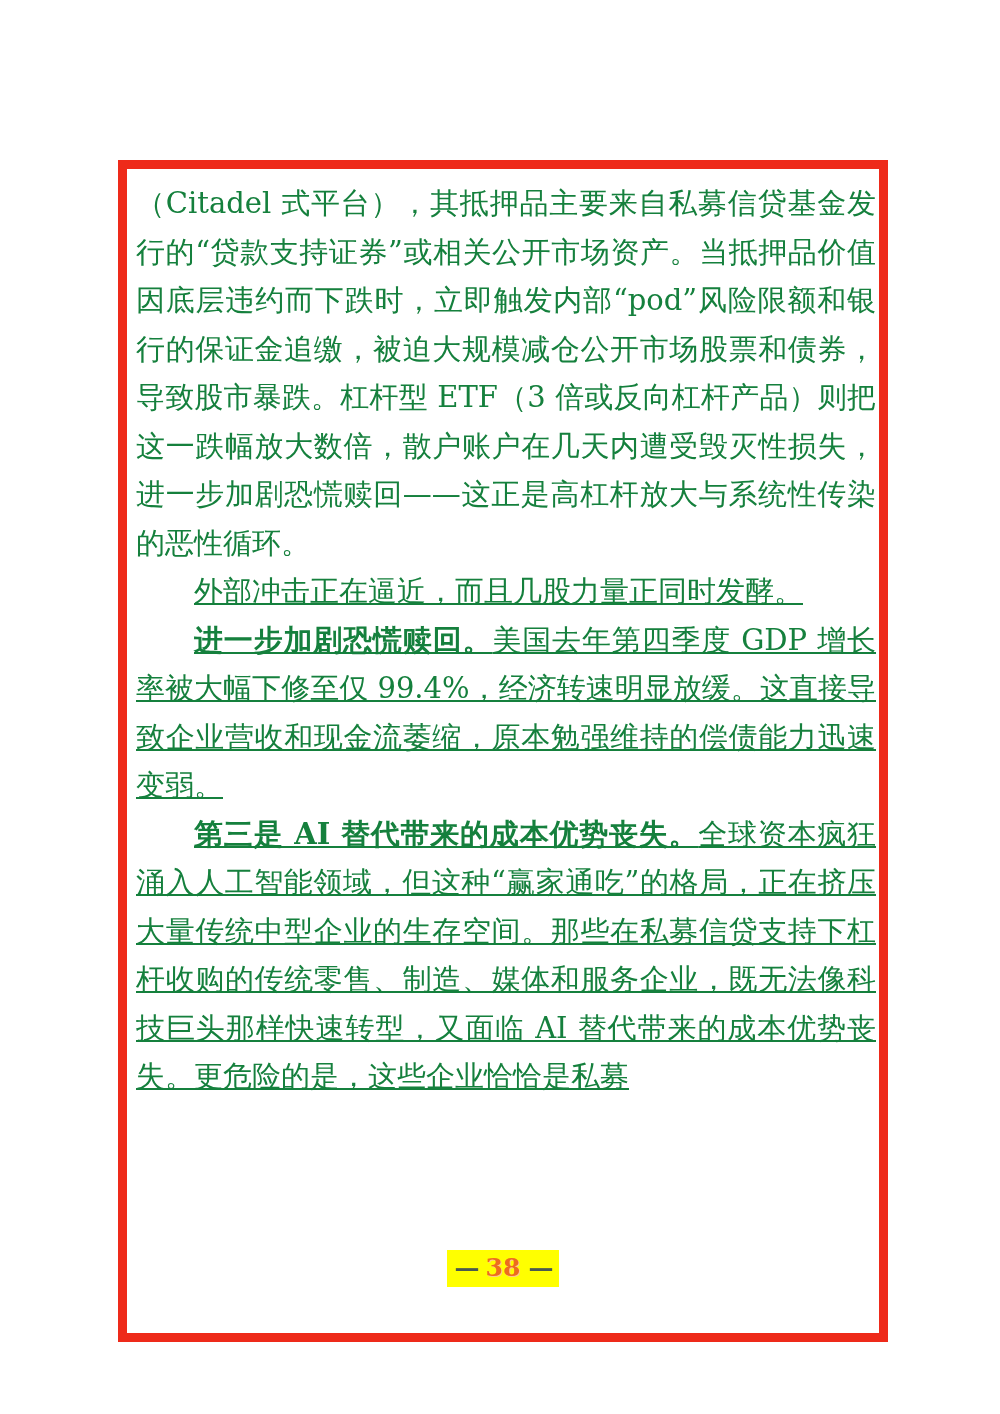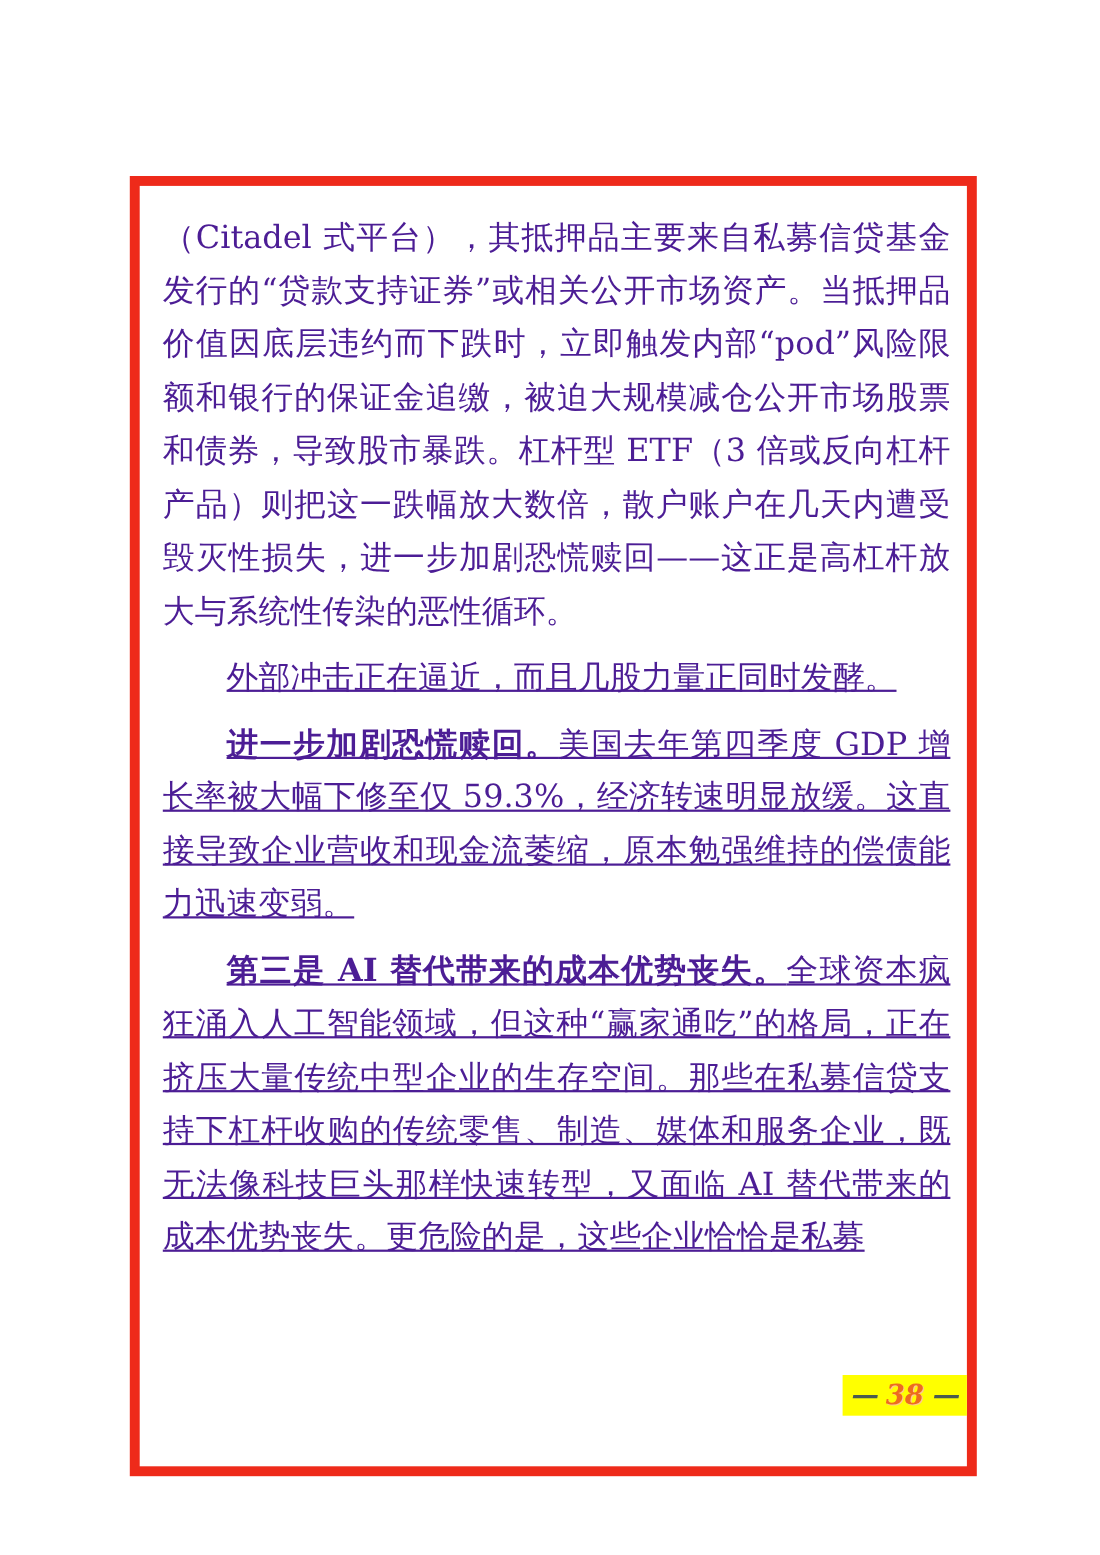--- a/index.html
+++ b/index.html
@@ -27,46 +27,45 @@
   }
   .content {
     position: absolute;
     top: 0;
     left: 0;
     right: 0;
     bottom: 0;
     padding: 10px 3px 0 9px;
   }
   p.body {
-    margin: 12px;
+    margin: 0;
     font-size: 29px;
     line-height: 48.5px;
-    color: #4c1d95;
+    color: #15803d;
     text-align: justify;
     text-justify: inter-ideograph;
     font-family: "DejaVu Serif", "Liberation Serif", serif;
   }
   p.indent { text-indent: 2em; text-decoration: underline; }
   .lead { font-weight: bold; }
   h2.heading {
     margin: 3px 0 2px 0;
     font-size: 29px;
     line-height: 48.5px;
     font-weight: bold;
     color: #0a0a0a;
     font-family: "Liberation Sans", "DejaVu Sans", sans-serif;
     text-indent: 1.7em;
   }
   .footer {
     position: absolute;
     left: 0;
     right: 0;
     bottom: 46px;
-    text-align: right;
-    font-style: italic;
+    text-align: center;
   }
   .page-num-highlight {
     display: inline-block;
     background: #ffff00;
     padding: 3px 8px 5px 8px;
     font-size: 25px;
     line-height: 29px;
     white-space: nowrap;
   }
   .footer-dash {
@@ -87,21 +86,21 @@
 
 <div class="page">
   <div class="frame">
     <div class="content">
 
       <p class="body">（Citadel 式平台），其抵押品主要来自私募信贷基金发行的“贷款支持证券”或相关公开市场资产。当抵押品价值因底层违约而下跌时，立即触发内部“pod”风险限额和银行的保证金追缴，被迫大规模减仓公开市场股票和债券，导致股市暴跌。杠杆型 ETF（3 倍或反向杠杆产品）则把这一跌幅放大数倍，散户账户在几天内遭受毁灭性损失，进一步加剧恐慌赎回——这正是高杠杆放大与系统性传染的恶性循环。</p>
 
 
       <p class="body indent">外部冲击正在逼近，而且几股力量正同时发酵。</p>
 
-      <p class="body indent"><span class="lead">进一步加剧恐慌赎回。</span><span>美国去年第四季度 GDP 增长率被大幅下修至仅 59.3%，经济转速明显放缓。这直接导致企业营收和现金流萎缩，原本勉强维持的偿债能力迅速变弱。</span></p>
+      <p class="body indent"><span class="lead">进一步加剧恐慌赎回。</span><span>美国去年第四季度 GDP 增长率被大幅下修至仅 99.4%，经济转速明显放缓。这直接导致企业营收和现金流萎缩，原本勉强维持的偿债能力迅速变弱。</span></p>
 
 
       <p class="body indent"><span class="lead">第三是 AI 替代带来的成本优势丧失。</span><span>全球资本疯狂涌入人工智能领域，但这种“赢家通吃”的格局，正在挤压大量传统中型企业的生存空间。那些在私募信贷支持下杠杆收购的传统零售、制造、媒体和服务企业，既无法像科技巨头那样快速转型，又面临 AI 替代带来的成本优势丧失。更危险的是，这些企业恰恰是私募</span></p>
 
       <div class="footer">
         <span class="page-num-highlight"><span class="footer-dash">—</span><span class="page-num">38</span><span class="footer-dash">—</span></span>
       </div>
 
     </div>
   </div>

